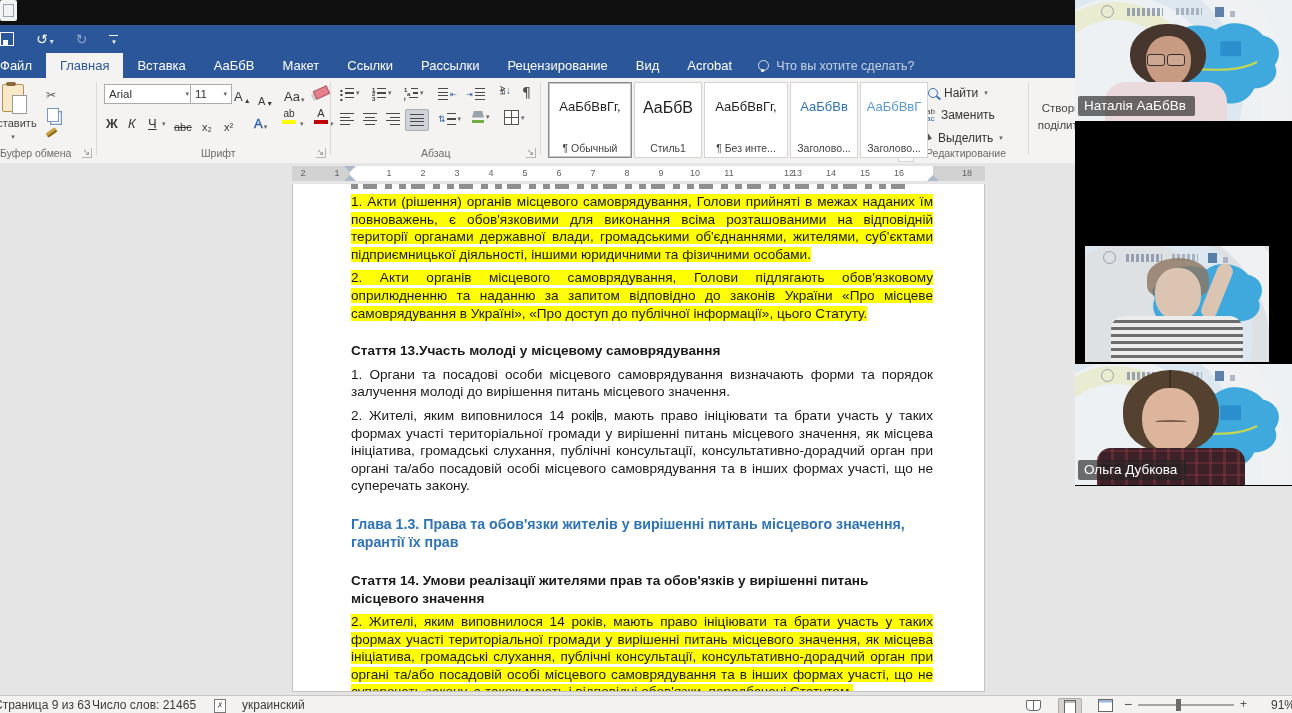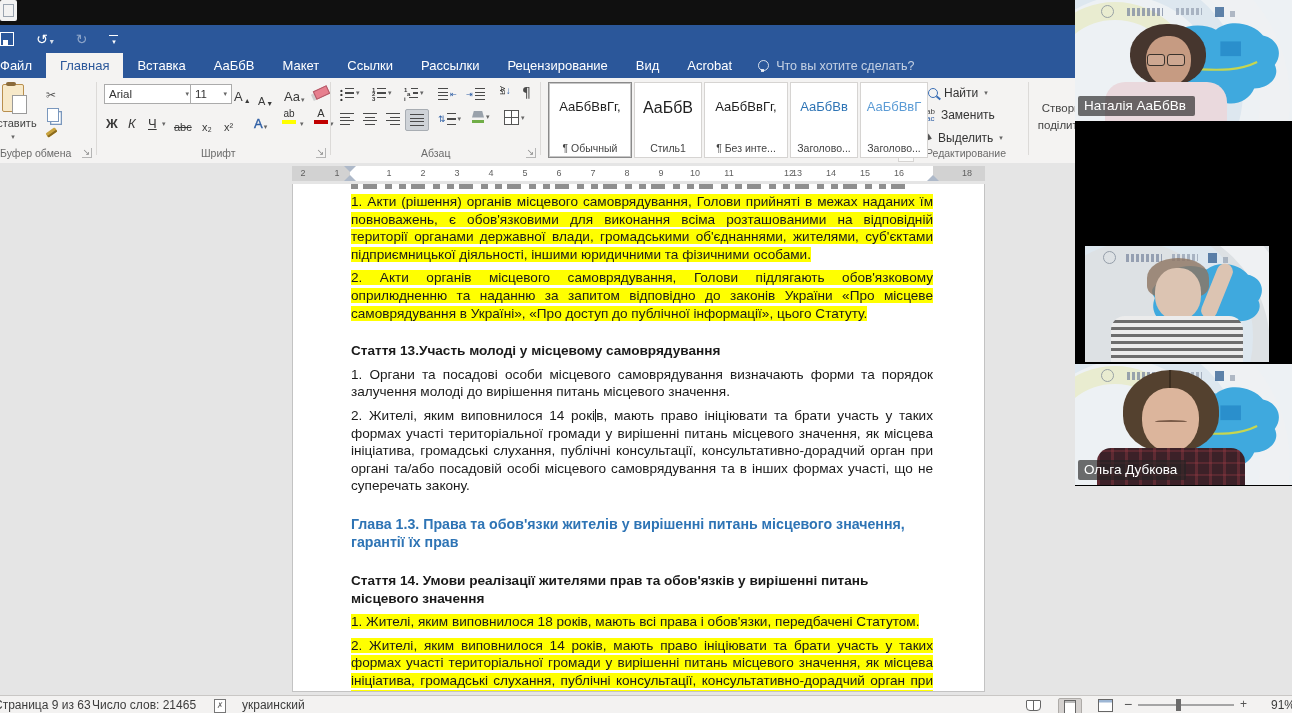--- a/index.html
+++ b/index.html
@@ -504,21 +504,20 @@
             <div class="para body"><span class="hl">1. Акти (рішення) органів місцевого самоврядування, Голови прийняті в межах наданих їм повноважень, є обов'язковими для виконання всіма розташованими на відповідній території органами державної влади, громадськими об'єднаннями, жителями, суб'єктами підприємницької діяльності, іншими юридичними та фізичними особами.</span></div>
             <div class="para body"><span class="hl">2. Акти органів місцевого самоврядування, Голови підлягають обов'язковому оприлюдненню та наданню за запитом відповідно до законів України «Про місцеве самоврядування в Україні», «Про доступ до публічної інформації», цього Статуту.</span></div>
             <div class="spacerp"></div>
             <div class="para heading"><span>Стаття 13.Участь молоді у місцевому самоврядування</span></div>
             <div class="para body"><span>1. Органи та посадові особи місцевого самоврядування визначають форми та порядок залучення молоді до вирішення питань місцевого значення.</span></div>
             <div class="para body"><span>2. Жителі, яким виповнилося 14 рокі<span class="caret"></span>в, мають право ініціювати та брати участь у таких формах участі територіальної громади у вирішенні питань місцевого значення, як місцева ініціатива, громадські слухання, публічні консультації, консультативно-дорадчий орган при органі та/або посадовій особі місцевого самоврядування та в інших формах участі, що не суперечать закону.</span></div>
             <div class="spacerp"></div>
             <div class="para chapter"><span>Глава 1.3. Права та обов'язки жителів у вирішенні питань місцевого значення, гарантії їх прав</span></div>
             <div class="spacerp"></div>
             <div class="para heading"><span>Стаття 14. Умови реалізації жителями прав та обов'язків у вирішенні питань місцевого значення</span></div>
-            <div class="para body"><span class="hl">1. Жителі, яким виповнилося 18 років, мають всі права і обов'язки, передбачені Статутом.</span></div>
             <div class="para body"><span class="hl">2. Жителі, яким виповнилося 14 років, мають право ініціювати та брати участь у таких формах участі територіальної громади у вирішенні питань місцевого значення, як місцева ініціатива, громадські слухання, публічні консультації, консультативно-дорадчий орган при органі та/або посадовій особі місцевого самоврядування та в інших формах участі, що не суперечать закону, а також мають і відповідні обов'язки, передбачені Статутом.</span></div>
           </div>
       </div>
     </div>
 
     <div class="statusbar">
       <div class="sbit" style="left:8px;">Страница 9 из 63</div>
       <div class="sbit" style="left:106px;">Число слов: 21465</div>
       <div class="proofic" style="left:228px;">✗</div>
       <div class="sbit" style="left:256px;">украинский</div>

